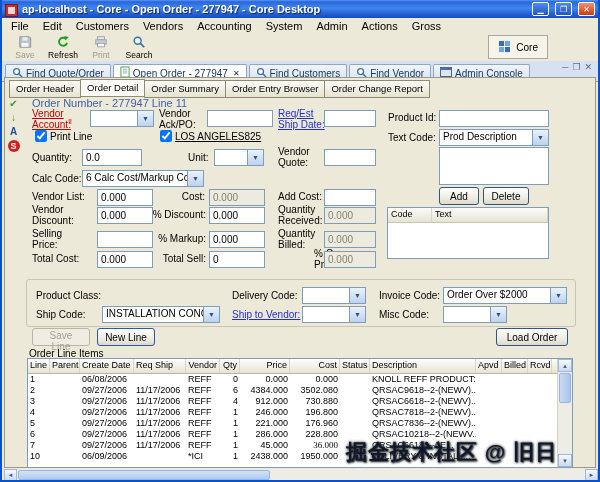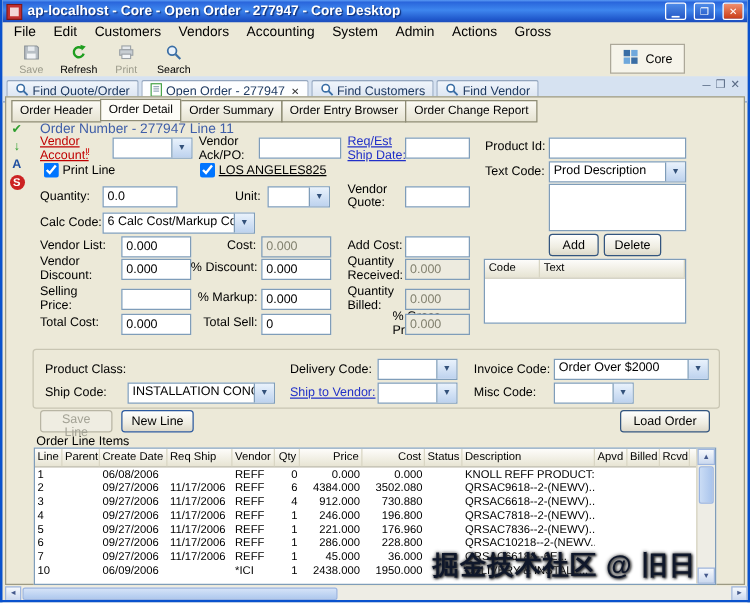--- a/index.html
+++ b/index.html
@@ -192,20 +192,27 @@
           </svg></span>
         <span class="tab-label">Find Customers</span>
       </div>
       <div class="tab">
         <span class="tab-icon"><svg width="11" height="11" viewBox="0 0 12 12">
             <circle cx="5" cy="5" r="3.2" fill="#fff" stroke="#3A6EA5" stroke-width="1.4"></circle>
             <line x1="7.4" y1="7.4" x2="11" y2="11" stroke="#3A6EA5" stroke-width="1.6"></line>
           </svg></span>
         <span class="tab-label">Find Vendor</span>
       </div>
+      <div class="tab">
+        <span class="tab-icon"><svg width="12" height="12" viewBox="0 0 12 12">
+            <rect x="0.5" y="1.5" width="11" height="9" fill="#DDE6F0" stroke="#55617A"></rect>
+            <rect x="0.5" y="1.5" width="11" height="2.5" fill="#4A6FB5"></rect>
+          </svg></span>
+        <span class="tab-label">Admin Console</span>
+      </div>
     </div>
   <div class="tab-controls" style="position:absolute;right:2px;top:62px;">
     <span>─</span>
     <span>❐</span>
     <span>✕</span>
   </div>
 
   <div class="main-panel"></div>
 
   <div class="subtabs">
@@ -336,21 +343,21 @@
 
   <div class="lbl" style="left:27px;top:348px;">Order Line Items</div>
 
   <div class="grid-wrap">
     <div class="grid">
       <div class="gh">
           <span class="cell th" style="width: 22px;">Line</span>
           <span class="cell th" style="width: 30px;">Parent</span>
           <span class="cell th" style="width: 54px;">Create Date</span>
           <span class="cell th" style="width: 52px;">Req Ship</span>
-          <span class="cell th" style="width: 34px;">Vendor</span>
+          <span class="cell th" style="width: 34px; text-align: right;">Vendor</span>
           <span class="cell th num" style="width: 20px;">Qty</span>
           <span class="cell th num" style="width: 50px;">Price</span>
           <span class="cell th num" style="width: 50px;">Cost</span>
           <span class="cell th" style="width: 30px;">Status</span>
           <span class="cell th" style="width: 106px;">Description</span>
           <span class="cell th" style="width: 26px;">Apvd</span>
           <span class="cell th" style="width: 26px;">Billed</span>
           <span class="cell th" style="width: 24px;">Rcvd</span>
         </div>
       <div>
@@ -445,21 +452,21 @@
             <span class="cell" style="width: 24px;"></span>
           </div>
           <div class="trow">
             <span class="cell" style="width: 22px;">7</span>
             <span class="cell" style="width: 30px;"></span>
             <span class="cell" style="width: 54px;">09/27/2006</span>
             <span class="cell" style="width: 52px;">11/17/2006</span>
             <span class="cell" style="width: 34px;">REFF</span>
             <span class="cell num" style="width: 20px;">1</span>
             <span class="cell num" style="width: 50px;">45.000</span>
-            <span class="cell num" style="width: 50px;">36.000</span>
+            <span class="cell num" style="width: 50px; font-family: Liberation Serif, serif;">36.000</span>
             <span class="cell" style="width: 30px;"></span>
             <span class="cell" style="width: 106px;">QRSAC66184--6E...</span>
             <span class="cell" style="width: 26px;"></span>
             <span class="cell" style="width: 26px;"></span>
             <span class="cell" style="width: 24px;"></span>
           </div>
           <div class="trow">
             <span class="cell" style="width: 22px;">10</span>
             <span class="cell" style="width: 30px;"></span>
             <span class="cell" style="width: 54px;">06/09/2006</span>

